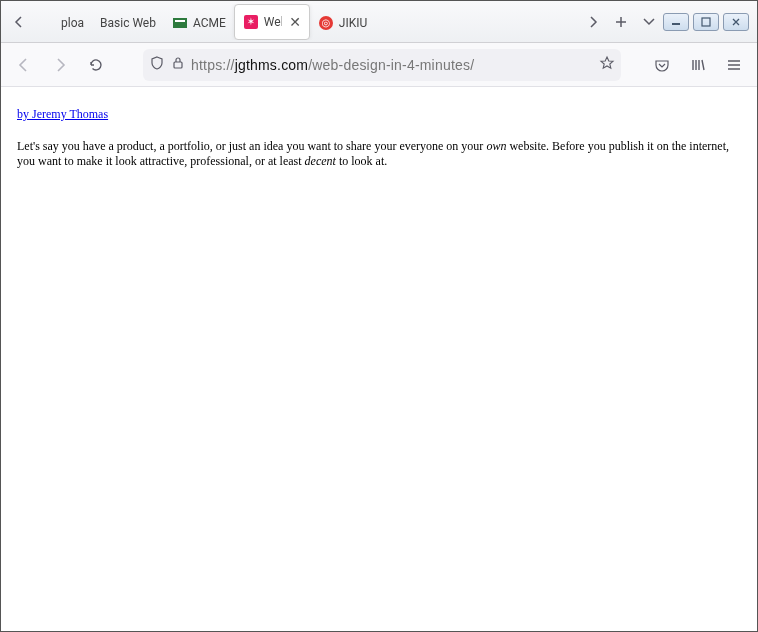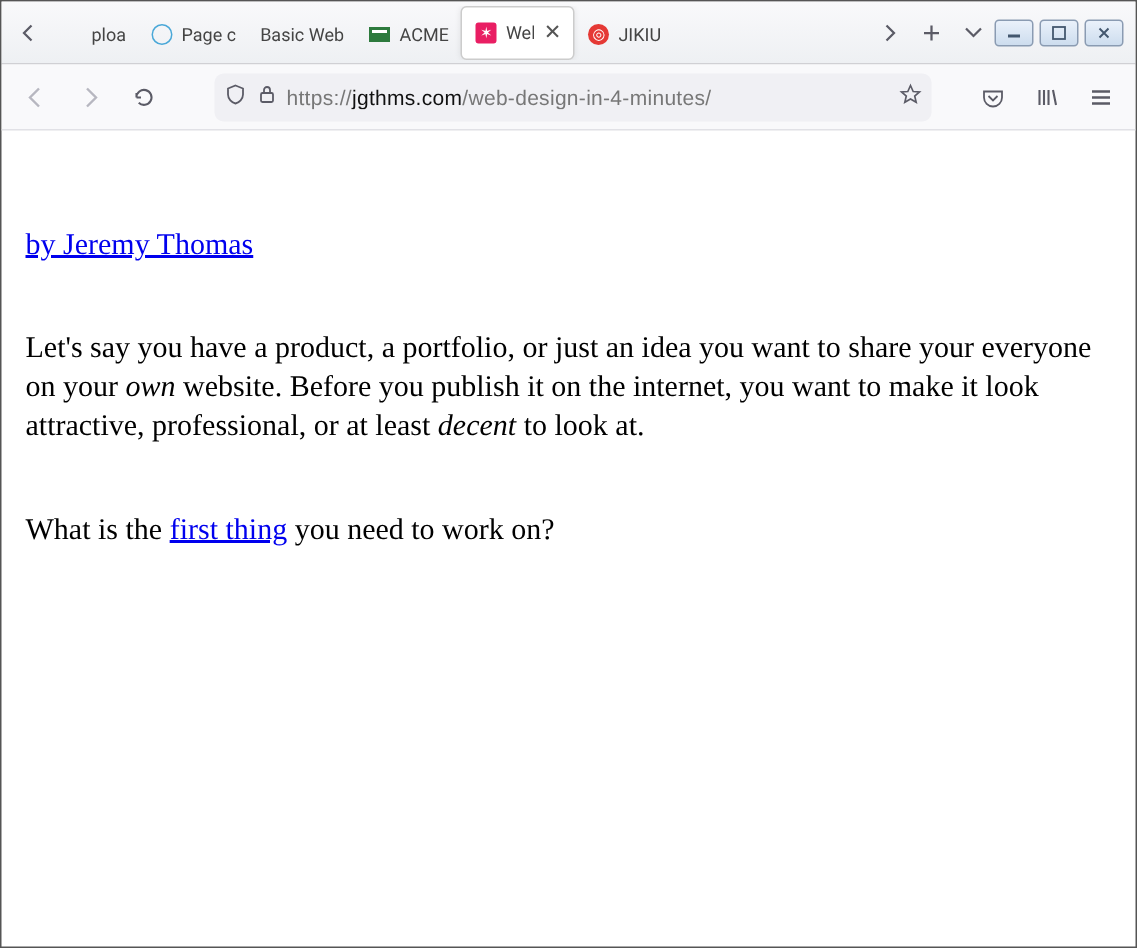--- a/index.html
+++ b/index.html
@@ -93,21 +93,21 @@
       padding: 20px 16px;
       font-family: "Times New Roman", Times, serif;
       color: #000;
     }
     .content h1 {
       font-size: 32px;
       font-weight: bold;
       margin-bottom: 18px;
     }
     .content a { color: #0000EE; text-decoration: underline; }
-    .content p { font-size: 20px; margin-bottom: 16px; line-height: 1.3; margin-top: 43px; }
+    .content p { font-size: 12px; margin-bottom: 16px; line-height: 1.3; }
     .content em { }
 
     
     .fav-square { width:14px; height:14px; border-radius:2px; }
     .fav-pink { background:#e91e63; display:flex; align-items:center; justify-content:center; color:#fff; font-size:10px;}
     .fav-red { background:#e53935; border-radius:50%; display:flex; align-items:center; justify-content:center; color:#fff; font-size:10px;}
     .fav-globe { border:1px solid #4aa8d8; border-radius:50%; width:14px; height:14px; position:relative;}
     .fav-acme { width:14px; height:10px; background:#2d7a3d; position:relative;}
     .fav-acme::before{content:""; position:absolute; top:2px; left:2px; width:10px; height:2px; background:#fff;}
   </style>
@@ -118,26 +118,20 @@
   <div class="tab-scroll-left">
     <svg width="10" height="12" viewBox="0 0 10 12">
         <path d="M7 1 L2 6 L7 11" stroke="#5b5b66" stroke-width="1.5" fill="none"></path>
       </svg>
   </div>
   <div class="tabs">
     <div class="tab">
       <span class="label">ploa</span>
     </div>
     <div class="tab">
-      <span class="favicon">
-          <span class="fav-globe"></span>
-        </span>
-      <span class="label">Page c</span>
-    </div>
-    <div class="tab">
       <span class="label">Basic Web</span>
     </div>
     <div class="tab">
       <span class="favicon">
           <span class="fav-acme"></span>
         </span>
       <span class="label">ACME</span>
     </div>
     <div class="tab active">
       <span class="favicon">
@@ -241,16 +235,13 @@
         <path d="M2 4 H14 M2 8 H14 M2 12 H14" stroke="#5b5b66" stroke-width="1.6"></path>
       </svg>
   </div>
 </div>
 
 <div class="content">
   <p><a href="#">by Jeremy Thomas</a></p>
   <p>
     <span>Let's say you have a product, a portfolio, or just an idea you want to share your everyone on your </span><em>own</em><span> website. Before you publish it on the internet, you want to make it look attractive, professional, or at least </span><em>decent</em><span> to look at.</span>
   </p>
-  <p>
-    <span>What is the </span><a href="#">first thing</a><span> you need to work on?</span>
-  </p>
 </div>
 
 </body></html>

